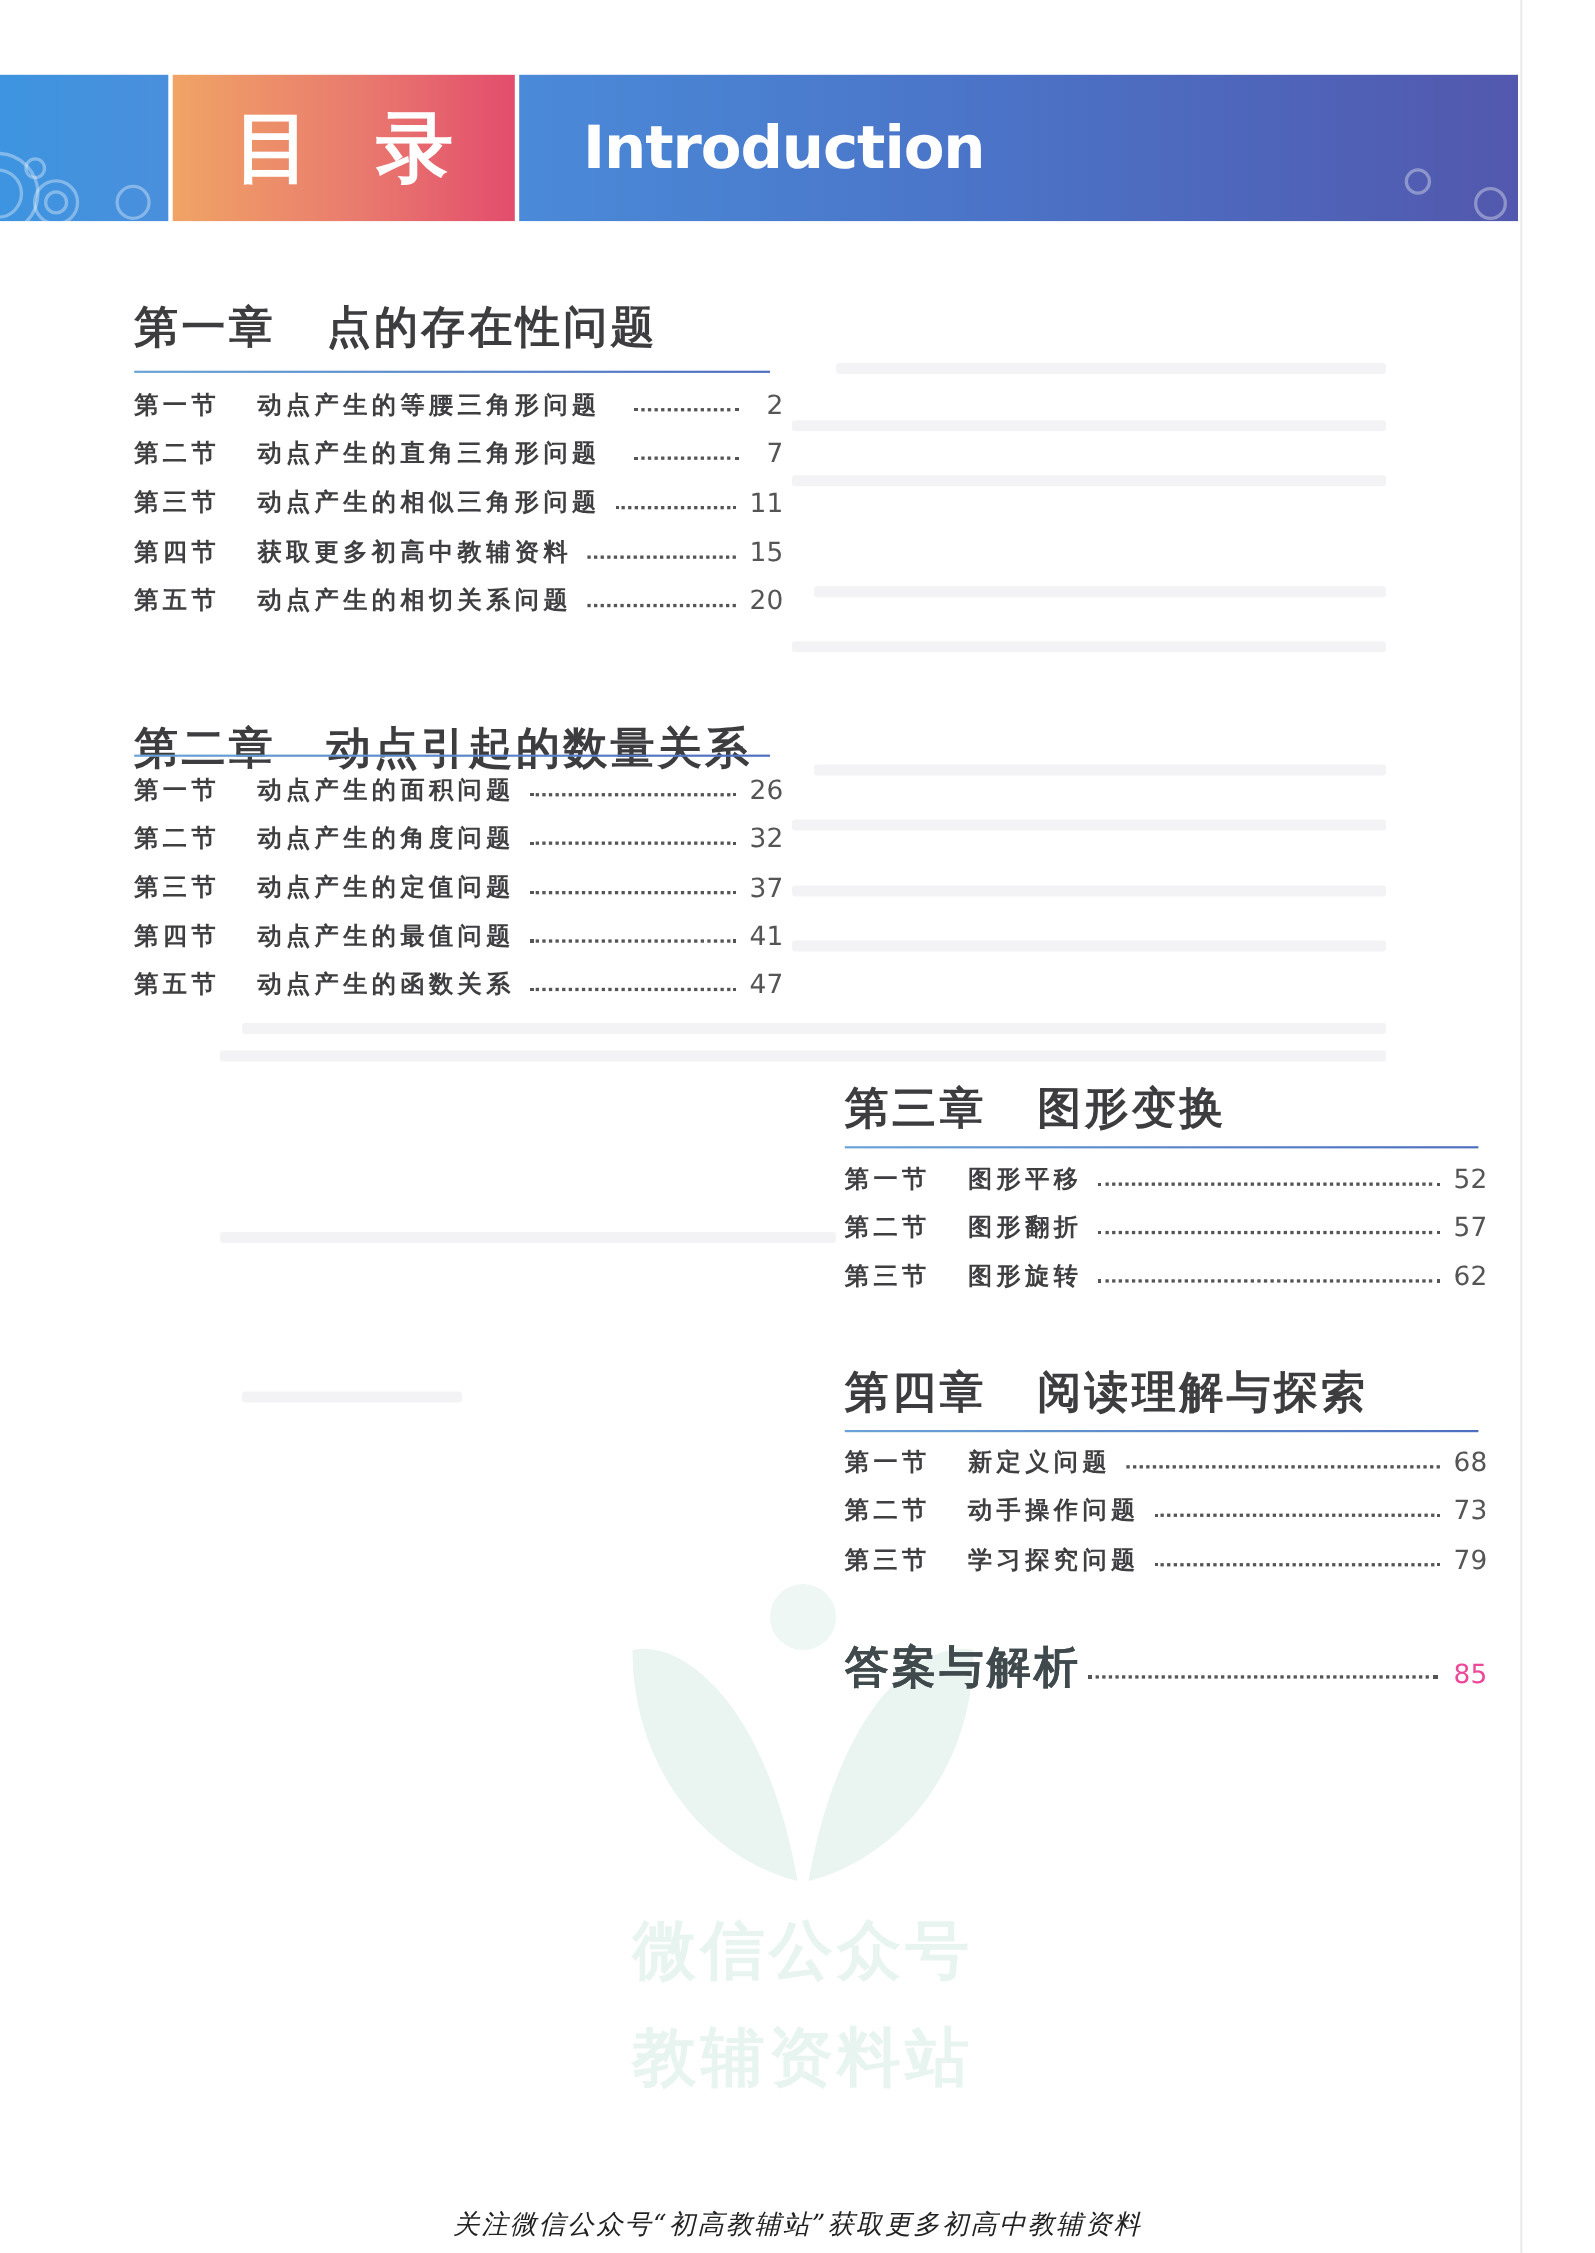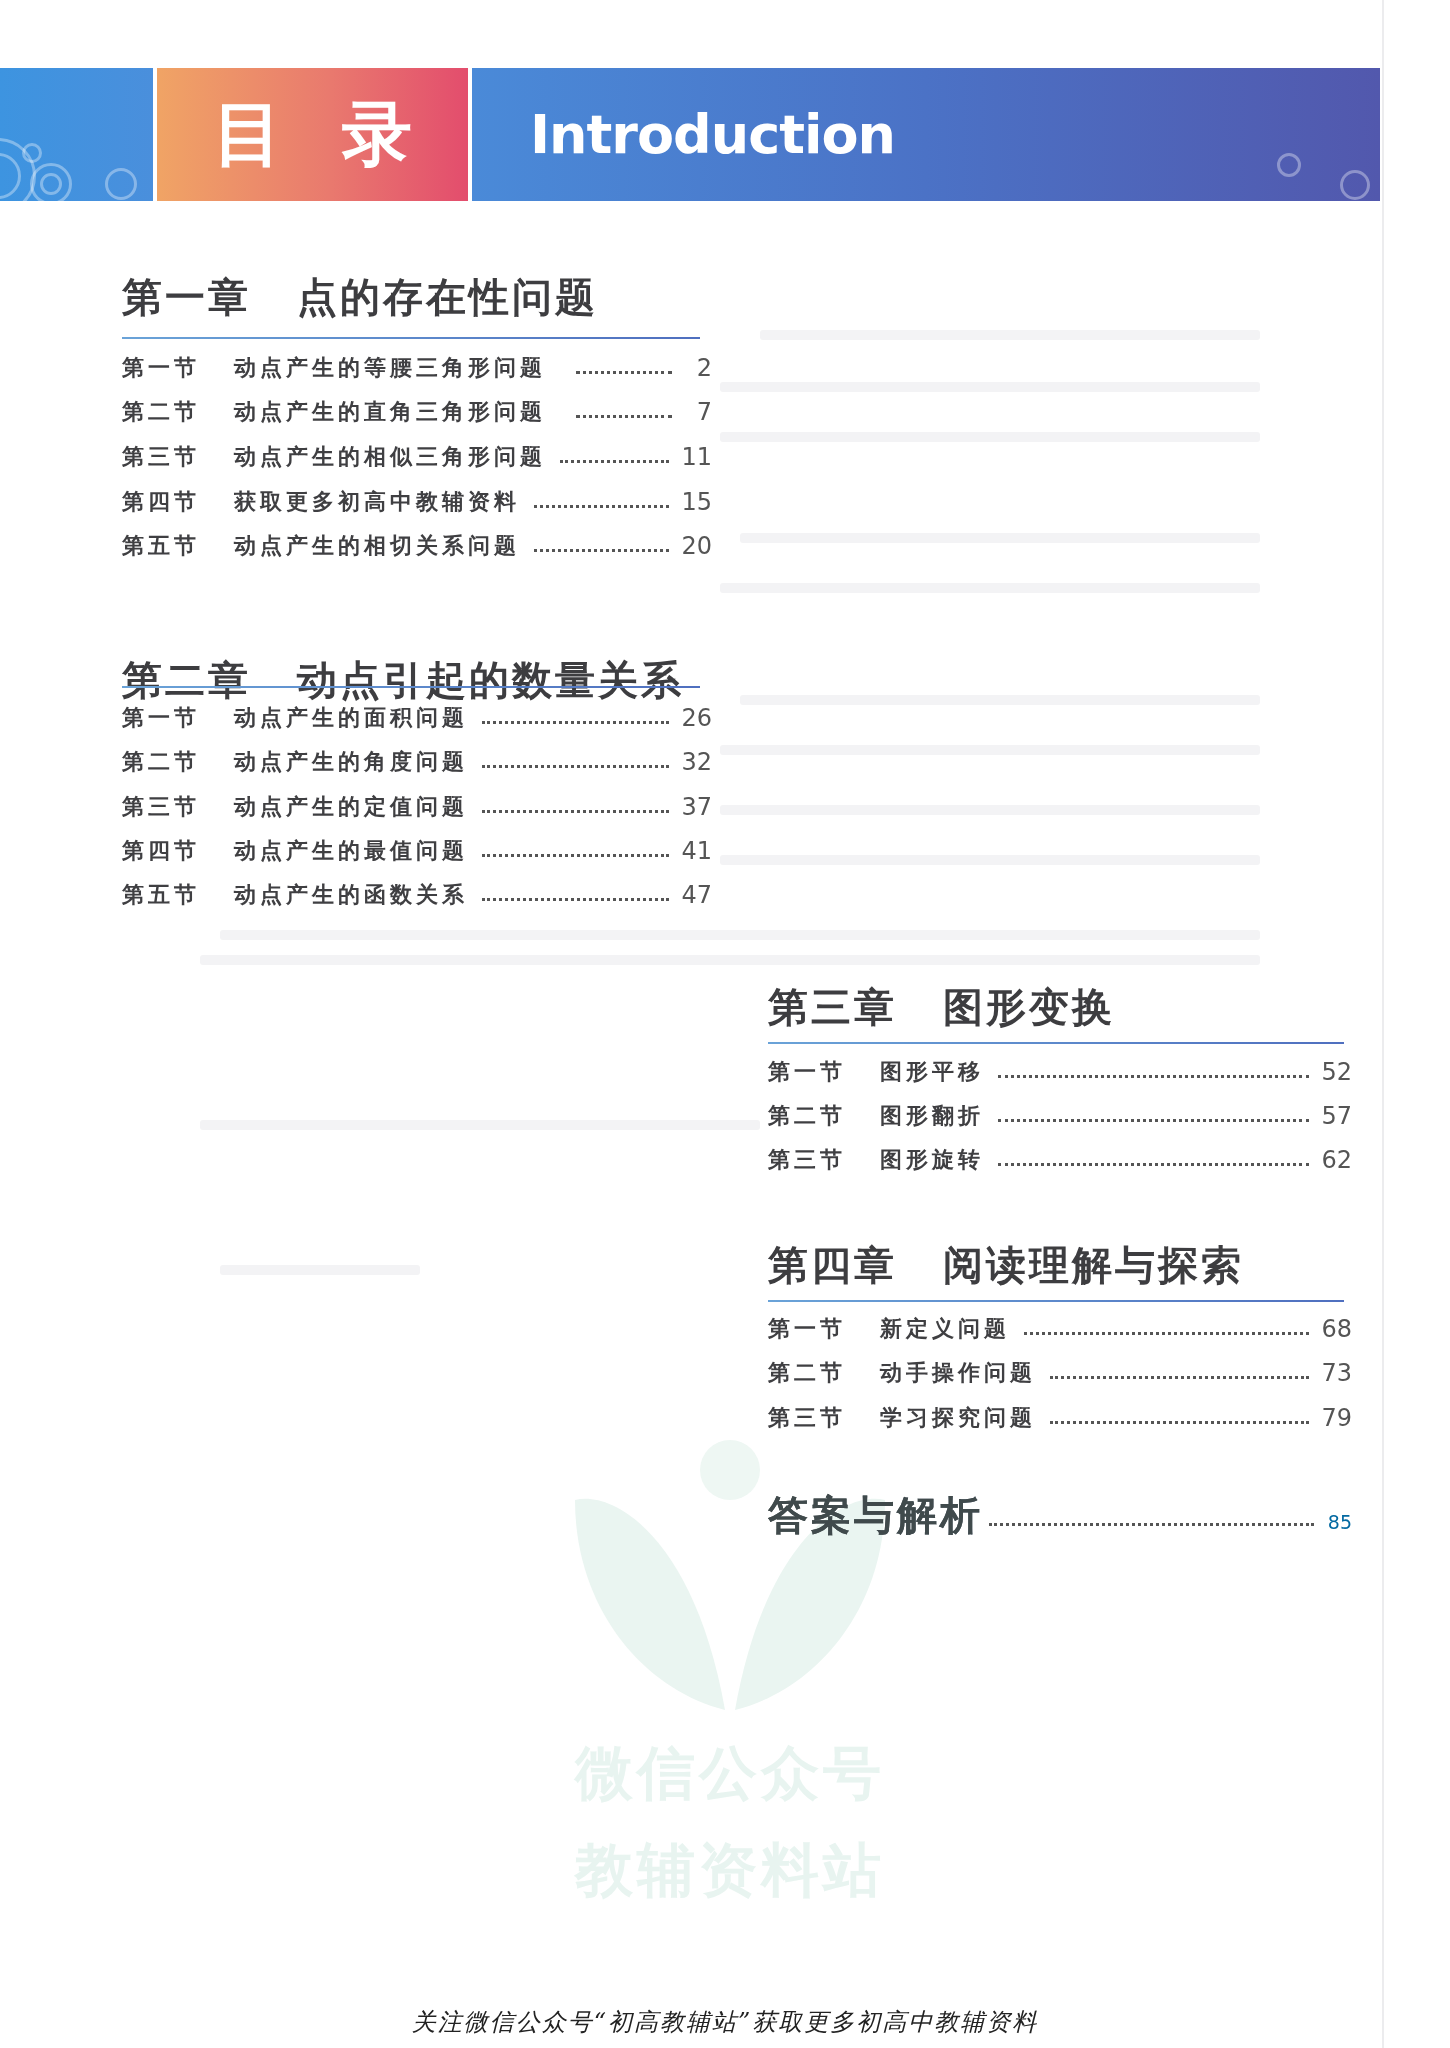--- a/index.html
+++ b/index.html
@@ -200,19 +200,19 @@
 
 <svg class="watermark-logo" viewBox="0 0 350 280">
   <circle cx="175" cy="30" r="30" fill="#eef7f3"></circle>
   <path d="M20 60 C 60 50, 140 100, 170 270 C 90 250, 20 170, 20 60 Z" fill="#eaf5f1"></path>
   <path d="M330 60 C 290 50, 210 100, 180 270 C 260 250, 330 170, 330 60 Z" fill="#eaf5f1"></path>
 </svg>
 
 <div class="answer" style="left:768px;top:1488px;width:584px;">
   <span class="title">答案与解析</span>
   <span class="dots" style="flex:1;border-bottom:3px dotted #555;margin:18px 14px 0 6px;height:0;"></span>
-  <span class="page" style="font-size:19px;color:#0369a1;margin-top:12px;">85</span>
+  <span class="page" style="font-size:24px;color:#ec4899;margin-top:12px;">85</span>
 </div>
 
 <div class="wm-text" style="top:1735px;">微信公众号</div>
 <div class="wm-text" style="top:1832px;">教辅资料站</div>
 
 <div class="footer">关注微信公众号“初高教辅站”获取更多初高中教辅资料</div>
 
 </body></html>

